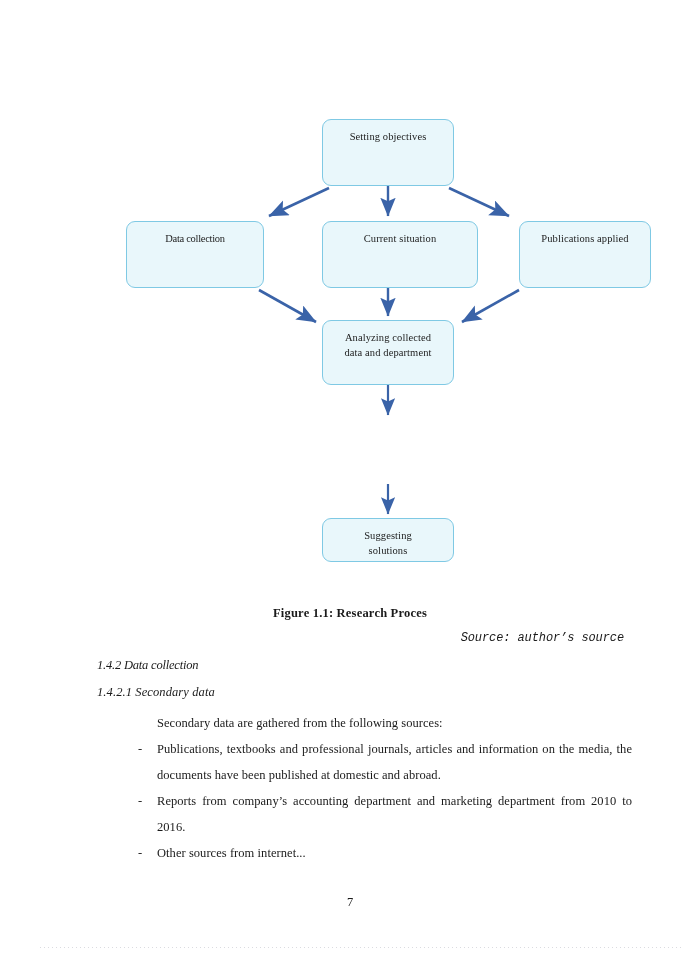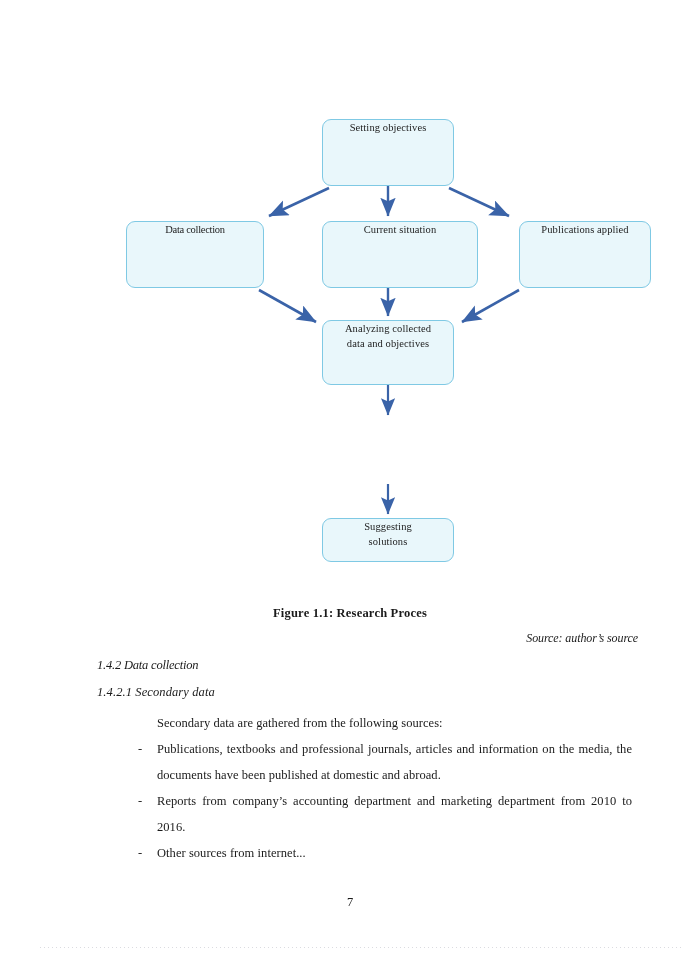--- a/index.html
+++ b/index.html
@@ -35,41 +35,43 @@
     position: absolute;
     box-sizing: border-box;
     background: #e9f7fb;
     border: 1px solid #7fc9e4;
     border-radius: 9px;
     display: block;
     text-align: center;
     font-size: 10.5px;
     line-height: 1.45;
     color: #1c1c1c;
+    padding-top: 9px;
     letter-spacing: 0.1px;
   }
   .fc-box .lbl { display: block; }
   .fc-box .lbl.tight { letter-spacing: -0.3px; }
 
   
   .caption {
     position: absolute;
     left: 0;
     width: 700px;
     text-align: center;
     font-weight: bold;
     font-size: 12.5px;
     letter-spacing: 0.2px;
   }
   .source {
     position: absolute;
-    right: 62px;
+    right: 76px;
     font-style: italic;
     font-size: 12px;
     letter-spacing: -0.1px;
+    font-family: Liberation Mono, monospace;
   }
 
   
   .h-sub {
     position: absolute;
     left: 97px;
     font-weight: normal;
     font-style: italic;
     font-size: 12.5px;
     letter-spacing: -0.2px;
@@ -172,21 +174,21 @@
   <div class="fc-box" style="left:322px; top:221px; width:156px; height:67px;">
     <span class="lbl">Current situation</span>
   </div>
 
   <div class="fc-box" style="left:519px; top:221px; width:132px; height:67px;">
     <span class="lbl">Publications applied</span>
   </div>
 
   <div class="fc-box" style="left:322px; top:320px; width:132px; height:65px;">
     <span class="lbl">Analyzing  collected</span>
-    <span class="lbl">data and objectives</span>
+    <span class="lbl">data and department</span>
   </div>
 
 
   <div class="fc-box" style="left:322px; top:518px; width:132px; height:44px;">
     <span class="lbl">Suggesting</span>
     <span class="lbl">solutions</span>
   </div>
 
   <div class="caption" style="top:606px;">Figure 1.1: Research Proces</div>
 

